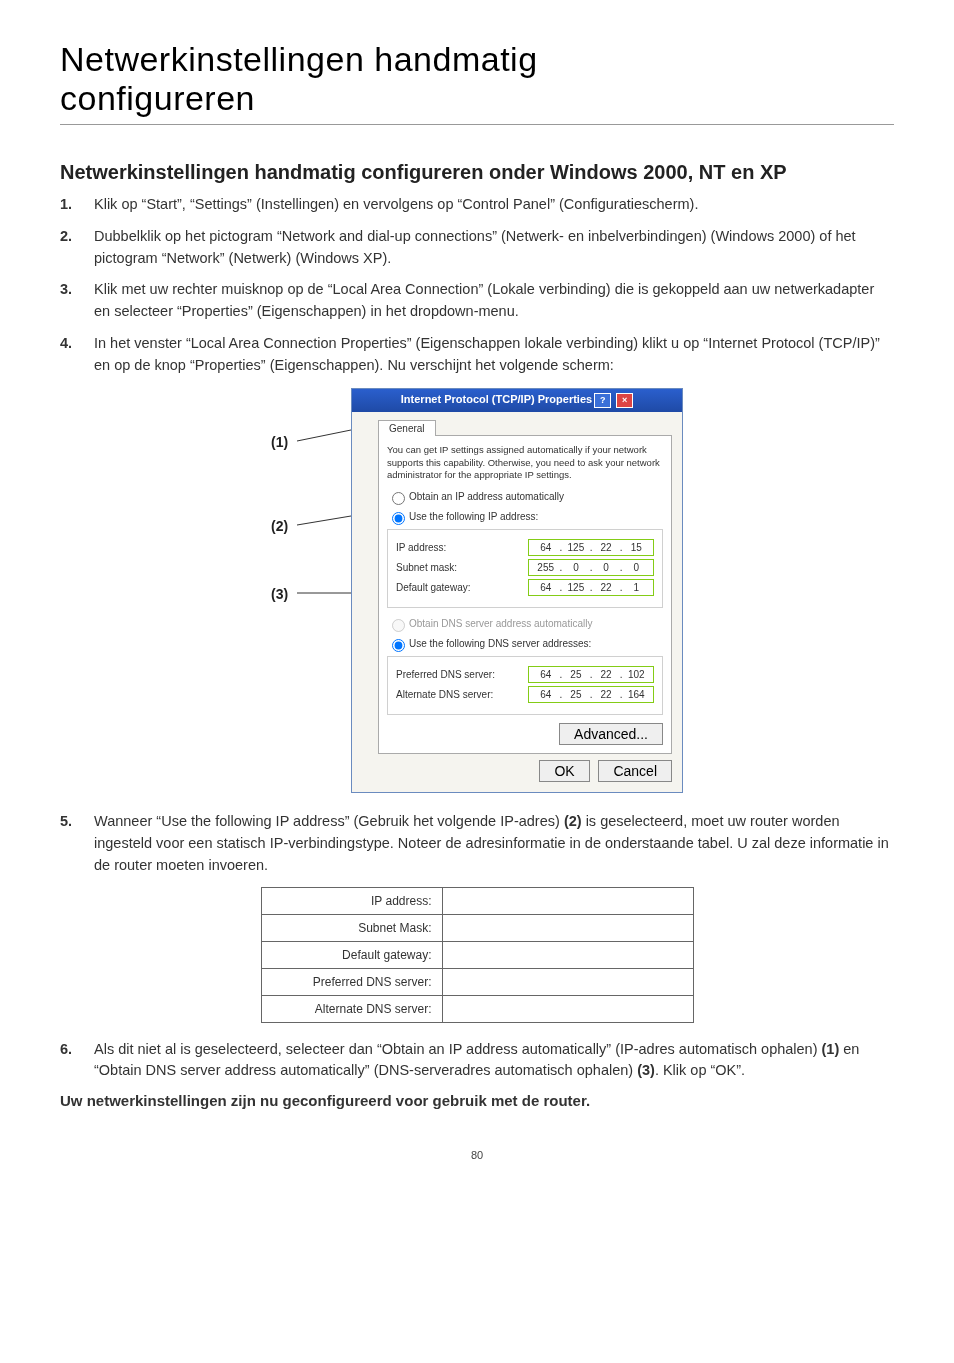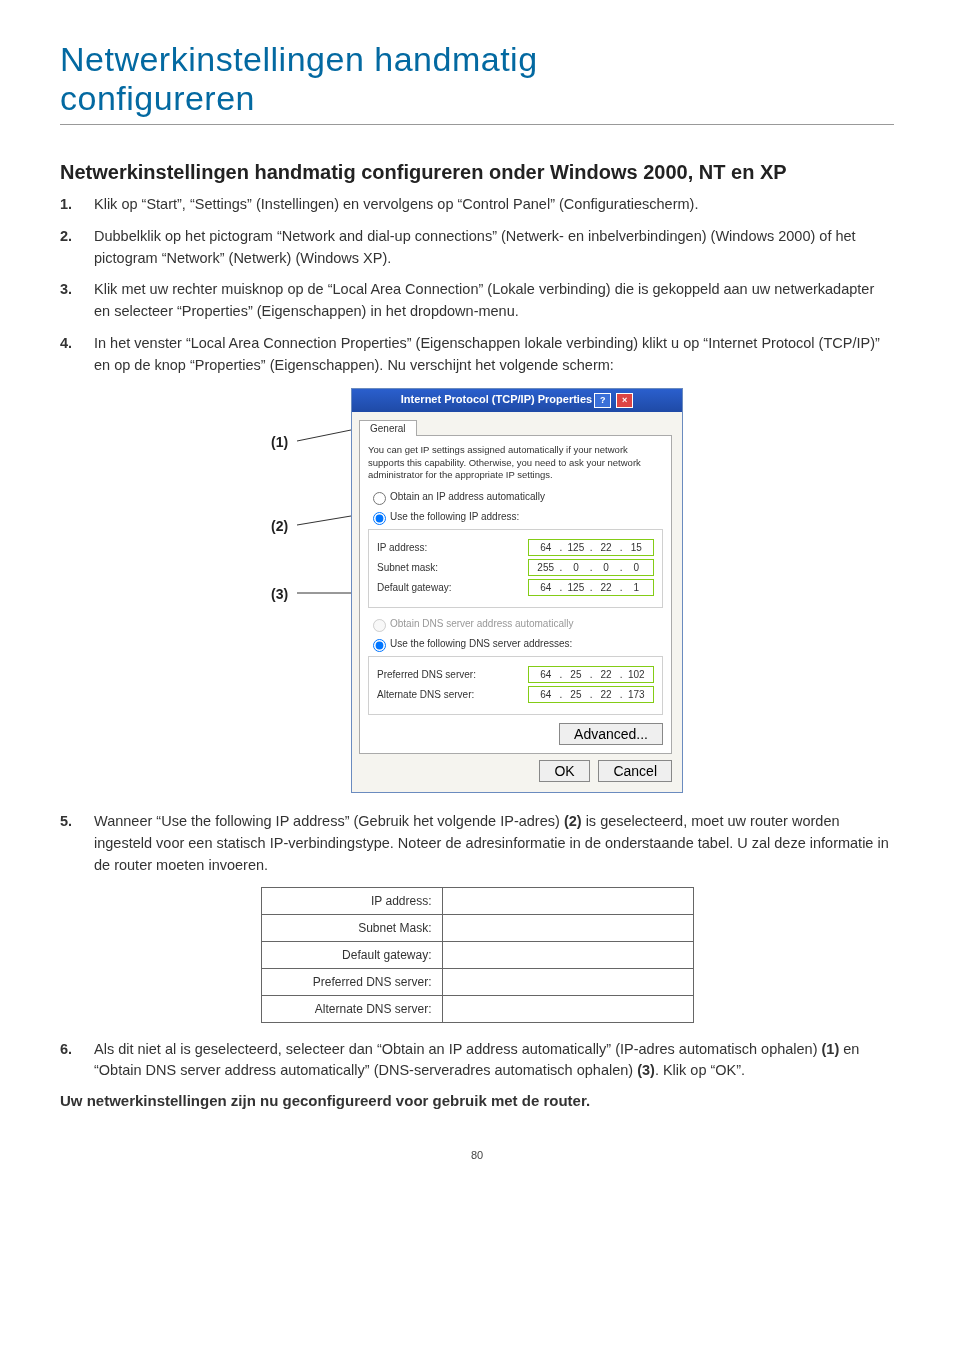--- a/index.html
+++ b/index.html
@@ -8,21 +8,21 @@
     font-family: Arial, Helvetica, sans-serif;
     font-size: 14.5px;
     color: #333;
     width: 954px;
     box-sizing: border-box;
     background: #fff;
   }
   h1.page-title {
     font-family: "Trebuchet MS", Arial, sans-serif;
     font-size: 34px;
-    color: #0369a1;
+    color: #000000;
     font-weight: normal;
     letter-spacing: 0.5px;
     margin: 0 0 6px 0;
     line-height: 1.15;
   }
   hr.title-rule {
     border: none;
     border-top: 1px solid #999;
     margin: 0 0 36px 0;
   }
@@ -86,21 +86,21 @@
     display: inline-block;
     width: 15px; height: 13px;
     border: 1px solid #fff;
     font-size: 9px;
     text-align: center;
     line-height: 13px;
     margin-left: 2px;
     background: #3a6fd8;
   }
   .dlg-title .icons span.close { background:#d44; }
-  .dlg-body { padding: 8px 10px 10px 7px; }
+  .dlg-body { padding: 8px 10px 10px 26px; }
   .tab {
     display: inline-block;
     border: 1px solid #aaa;
     border-bottom: none;
     background: #fff;
     padding: 2px 10px;
     font-size: 10px;
     margin-bottom: -1px;
   }
   .panel {
@@ -272,21 +272,21 @@
               </div>
               <div class="field-row">
                 <span class="lbl">Alternate DNS server:</span>
                 <div class="ip-box">
                   <span>64</span>
                     <span class="dot">.</span>
                     <span>25</span>
                     <span class="dot">.</span>
                     <span>22</span>
                     <span class="dot">.</span>
-                    <span>173</span>
+                    <span>164</span>
                 </div>
               </div>
             </div>
 
             <div class="btn-row">
               <button class="btn">Advanced...</button>
             </div>
           </div>
           <div class="btn-row">
             <button class="btn">OK</button>

